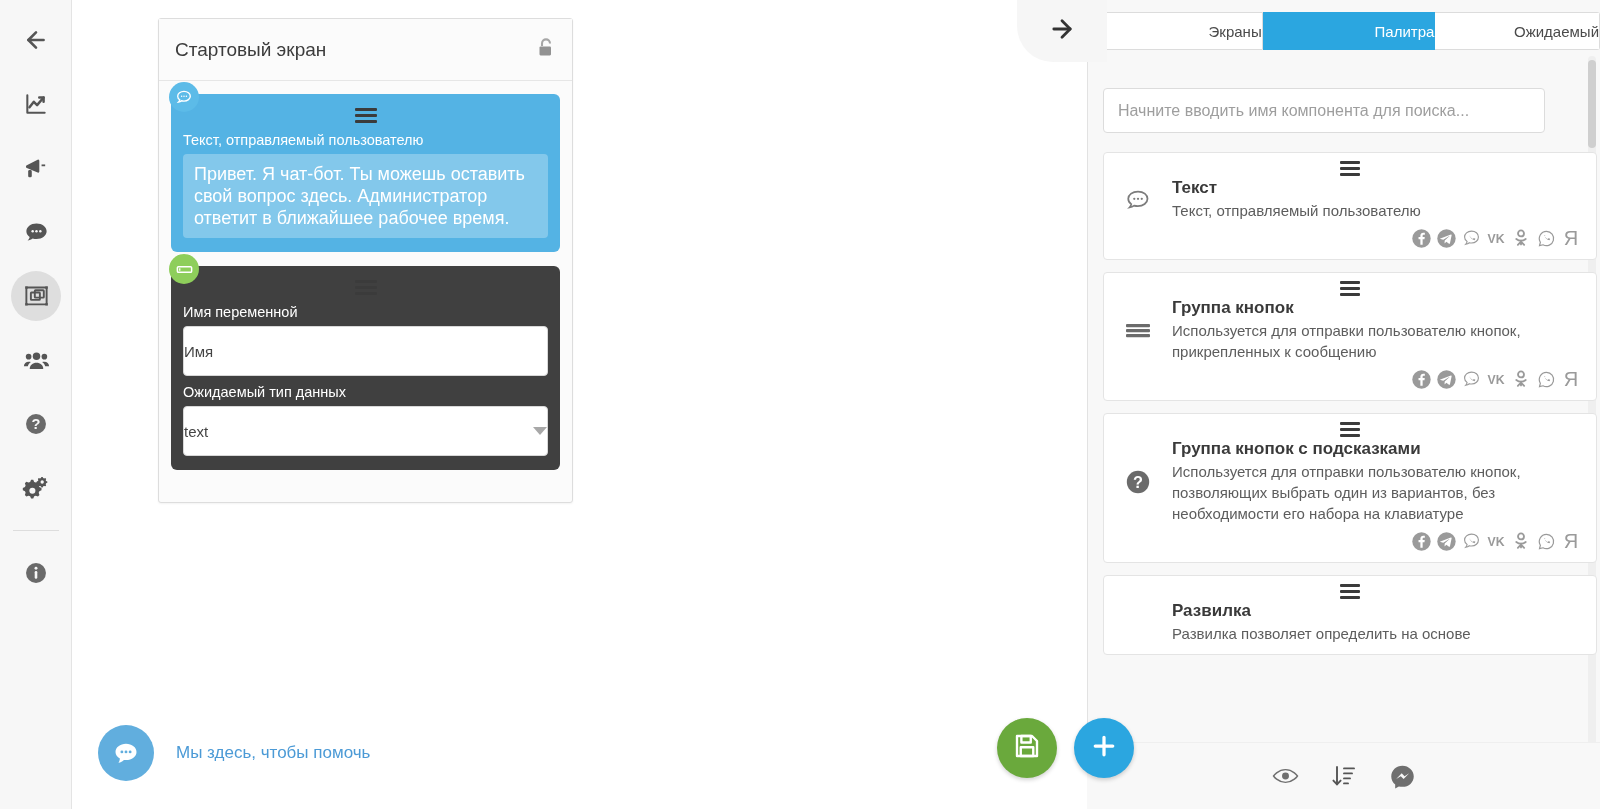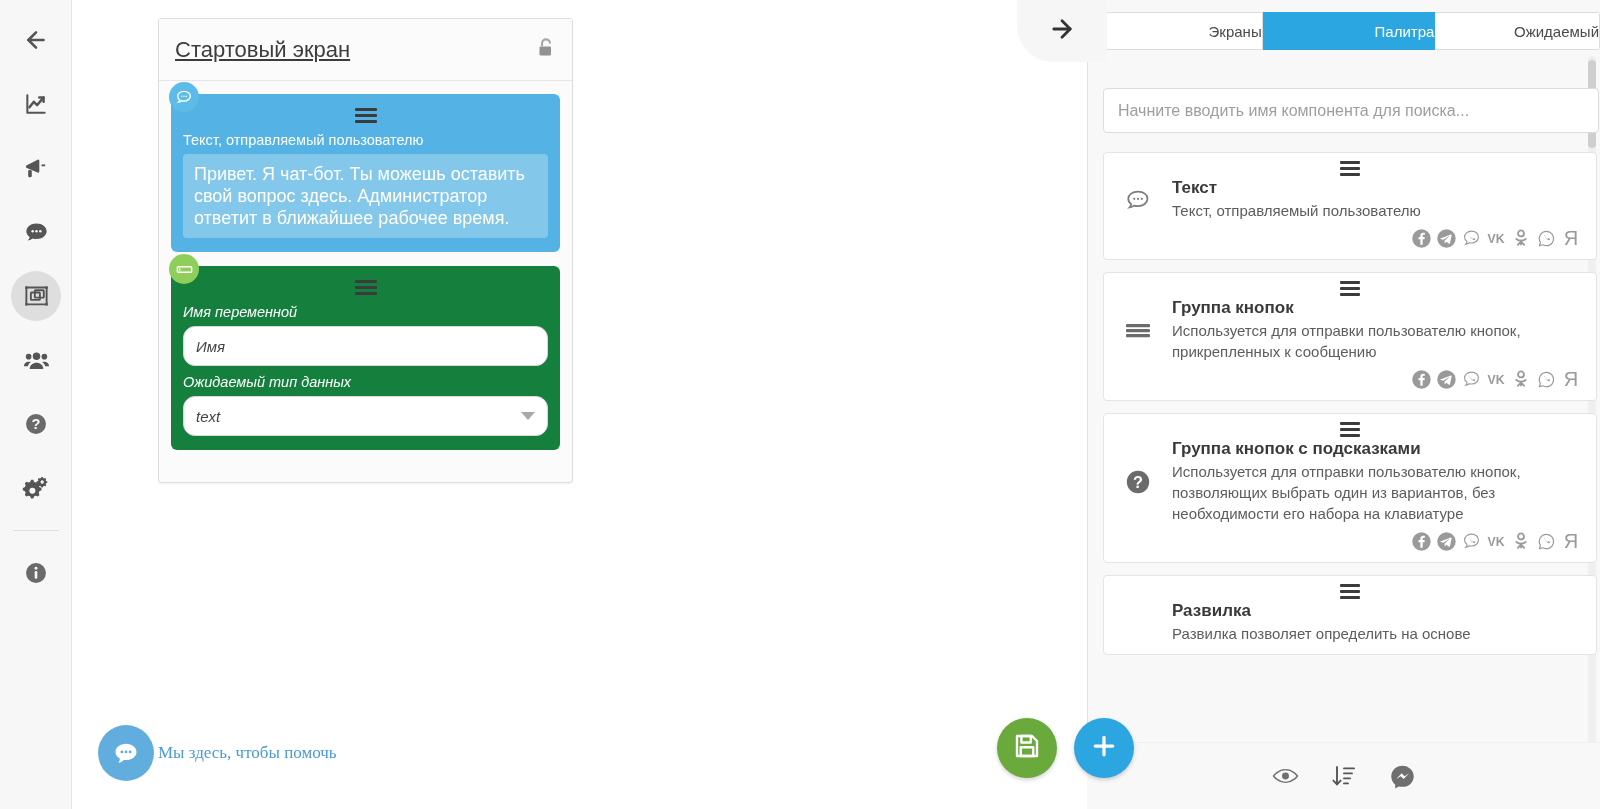--- a/index.html
+++ b/index.html
@@ -51,34 +51,34 @@
     padding-bottom: 18px;
   }
   .screen-head {
     height: 62px;
     display: flex; align-items: center; justify-content: space-between;
     padding: 0 16px 0 16px;
     border-bottom: 1px solid #e6e6e6;
     background: #fbfbfb;
   }
   .screen-title {
-    font-size: 22px; color: #3c3c3c; font-weight: 400; text-decoration: underline;
+    font-size: 19px; color: #3c3c3c; font-weight: 400;
   }
   .lock-ico { opacity: .75; }
 
   .blocks { padding: 13px 12px 0 12px; }
 
   .block {
     position: relative;
     border-radius: 6px;
     margin-bottom: 14px;
     padding: 10px 12px 14px 12px;
   }
   .block.blue  { background: #54b3e4; }
-  .block.green { background: #15803d; font-style: italic; }
+  .block.green { background: #404040; }
 
   .block-badge {
     position: absolute; left: -2px; top: -12px;
     width: 30px; height: 30px; border-radius: 50%;
     display: flex; align-items: center; justify-content: center;
   }
   .block.blue  .block-badge { background: #5cbbe8; }
   .block.green .block-badge { background: #8ece5b; }
 
   .block-drag {
@@ -96,39 +96,38 @@
     border-radius: 4px;
     padding: 9px 11px;
     color: #ffffff;
     font-size: 18px;
     line-height: 22px;
   }
   .block-input, .block-select {
     width: 100%;
     background: #ffffff;
     border: 1px solid #d8d8d8;
-    border-radius: 12px;
-    height: 40px;
+    border-radius: 4px;
+    height: 50px;
     font-size: 15px;
     color: #444444;
-    padding: 0 12px;
+    padding: 0 0;
     font-family: "Liberation Sans", sans-serif;
     margin-bottom: 8px;
     display: flex; align-items: center;
   }
   .block-select { justify-content: space-between; margin-bottom: 0; }
   .caret { width: 0; height: 0; border-left: 7px solid transparent;
            border-right: 7px solid transparent; border-top: 8px solid #a8a8a8; }
 
   
   #chat-widget {
     position: absolute; left: 26px; bottom: 28px;
-    display: flex; align-items: center; gap: 4px;
+    display: flex; align-items: center; gap: 22px;
     z-index: 20;
-    font-family: Liberation Serif, serif;
   }
   .chat-bubble-btn {
     width: 56px; height: 56px; border-radius: 50%;
     background: #61aede;
     display: flex; align-items: center; justify-content: center;
     cursor: pointer;
   }
   .chat-help-text { color: #4b9ad6; font-size: 17px; }
 
   
@@ -183,21 +182,21 @@
     border: 1px solid #dcdcdc;
     border-left: none;
     color: #4a4a4a;
     cursor: pointer;
   }
   .tab:first-child { border-left: 1px solid #dcdcdc; border-radius: 3px 0 0 3px; }
   .tab.active { background: #2ba6e0; color: #ffffff; border-color: #2ba6e0; padding-left: 8px; }
 
   #search-wrap {
     position: absolute; left: 1103px; top: 88px;
-    width: 496px; height: 45px;
+    width: 442px; height: 45px;
   }
   #search-input {
     width: 100%; height: 45px;
     border: 1px solid #dcdcdc;
     border-radius: 4px;
     background: #ffffff;
     font-size: 16px;
     color: #555;
     padding: 0 14px;
     font-family: "Liberation Sans", sans-serif;

